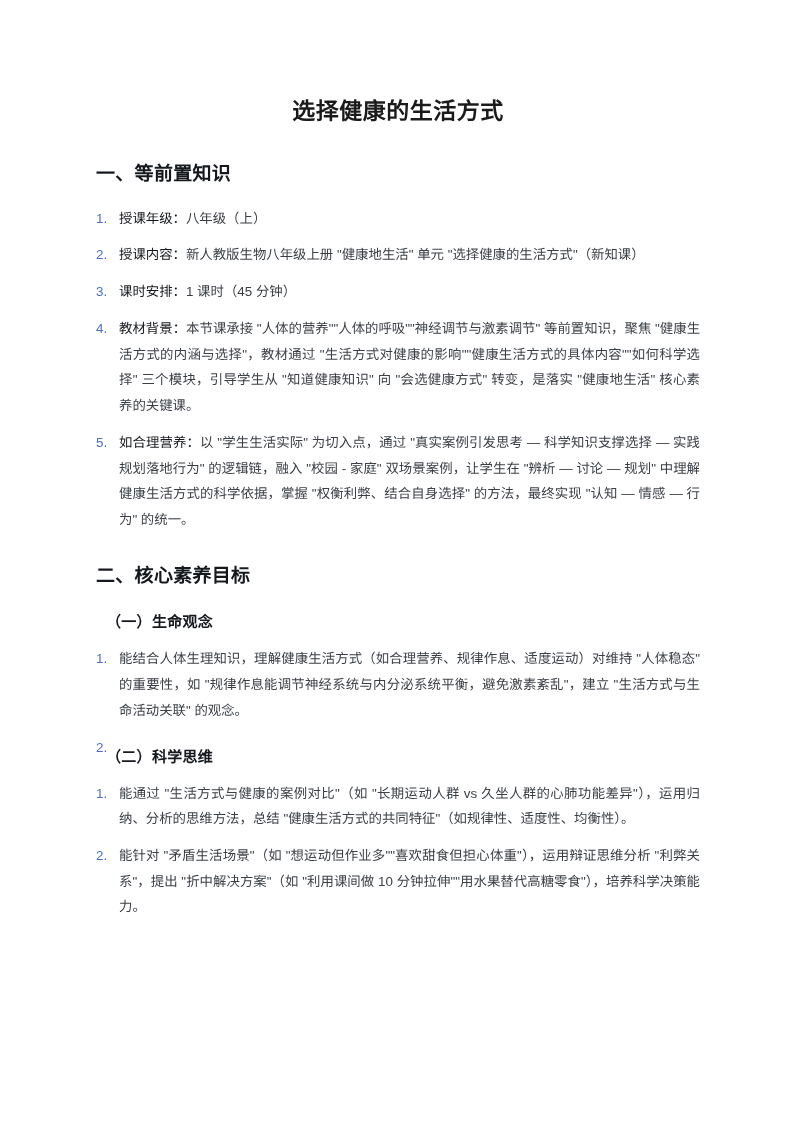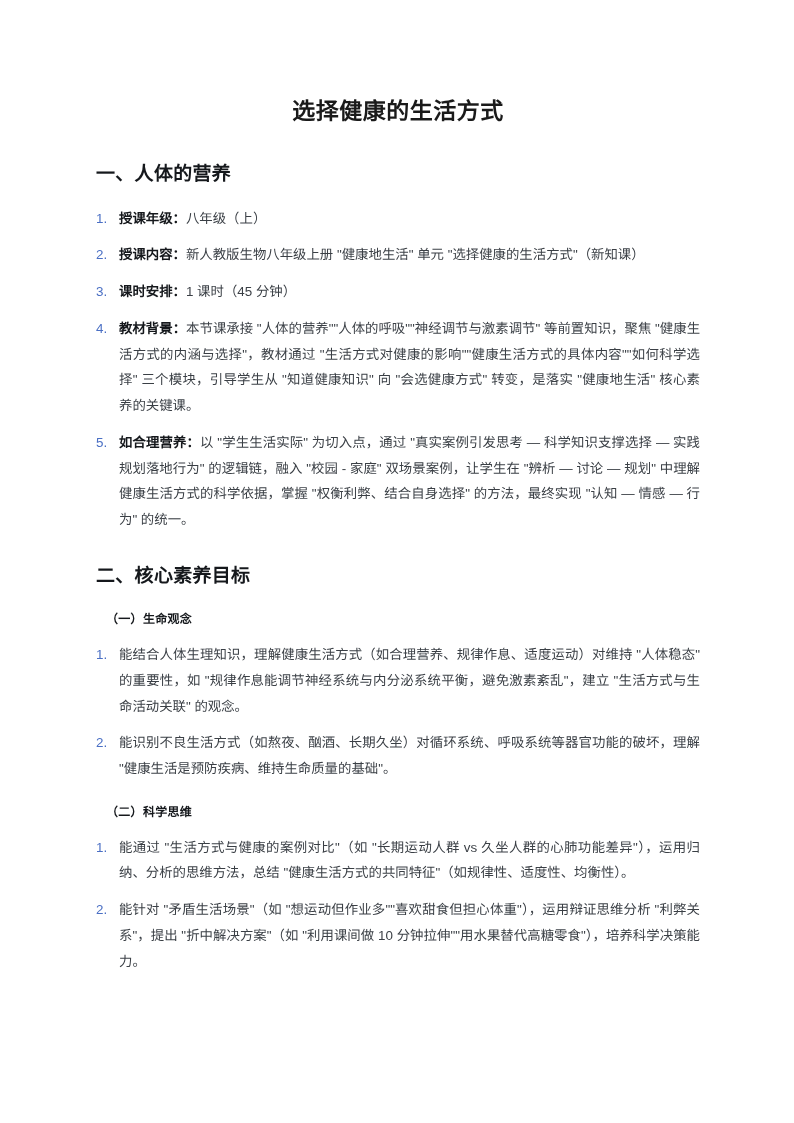--- a/index.html
+++ b/index.html
@@ -41,21 +41,21 @@
     font-size: 19px;
     font-weight: bold;
     color: #15181c;
     line-height: 1.4;
     letter-spacing: 0.3px;
   }
   .h1.spaced-top { margin-top: 30px; }
 
   .h2 {
     margin: 22px 0 14px 10px;
-    font-size: 12px;
+    font-size: 15px;
     font-weight: bold;
     color: #15181c;
     line-height: 1.4;
     letter-spacing: 0.3px;
   }
 
   
   ol.olist {
     list-style: none;
     margin: 0;
@@ -76,33 +76,33 @@
     position: absolute;
     left: 0;
     top: 0;
     width: 20px;
     color: #4a6fc4;
     font-size: 13.4px;
     line-height: 1.92;
     font-family: "Liberation Sans", "DejaVu Sans", sans-serif;
   }
   .lbl {
-    font-weight: bold;
+    font-weight: normal;
     color: #15181c;
   }
   .body-txt { color: #3a3f45; }
 </style>
 </head>
 <body>
 
 <div class="page">
 
   <h1 class="doc-title">选择健康的生活方式</h1>
 
-  <h2 class="h1">一、人体的营养</h2>
+  <h2 class="h1">一、等前置知识</h2>
 
   <ol class="olist">
     <li>
       <span class="marker">1.</span><span class="lbl">授课年级</span><span class="lbl">：</span><span class="body-txt">八年级（上）</span>
     </li>
     <li>
       <span class="marker">2.</span><span class="lbl">授课内容</span><span class="lbl">：</span><span class="body-txt">新人教版生物八年级上册 "健康地生活" 单元 "选择健康的生活方式"（新知课）</span>
     </li>
     <li>
       <span class="marker">3.</span><span class="lbl">课时安排</span><span class="lbl">：</span><span class="body-txt">1 课时（45 分钟）</span>
@@ -116,21 +116,21 @@
   </ol>
 
   <h2 class="h1 spaced-top">二、核心素养目标</h2>
 
   <h3 class="h2">（一）生命观念</h3>
   <ol class="olist">
     <li>
       <span class="marker">1.</span><span class="body-txt">能结合人体生理知识，理解健康生活方式（如合理营养、规律作息、适度运动）对维持 "人体稳态" 的重要性，如 "规律作息能调节神经系统与内分泌系统平衡，避免激素紊乱"，建立 "生活方式与生命活动关联" 的观念。</span>
     </li>
     <li>
-      <span class="marker">2.</span><span class="body-txt">能识别不良生活方式（如熬夜、酗酒、长期久坐）对循环系统、呼吸系统等器官功能的破坏，理解 "健康生活是预防疾病、维持生命质量的基础"。</span>
+      <span class="marker">2.</span>
     </li>
   </ol>
 
   <h3 class="h2">（二）科学思维</h3>
   <ol class="olist">
     <li>
       <span class="marker">1.</span><span class="body-txt">能通过 "生活方式与健康的案例对比"（如 "长期运动人群 vs 久坐人群的心肺功能差异"），运用归纳、分析的思维方法，总结 "健康生活方式的共同特征"（如规律性、适度性、均衡性）。</span>
     </li>
     <li>
       <span class="marker">2.</span><span class="body-txt">能针对 "矛盾生活场景"（如 "想运动但作业多""喜欢甜食但担心体重"），运用辩证思维分析 "利弊关系"，提出 "折中解决方案"（如 "利用课间做 10 分钟拉伸""用水果替代高糖零食"），培养科学决策能力。</span>

